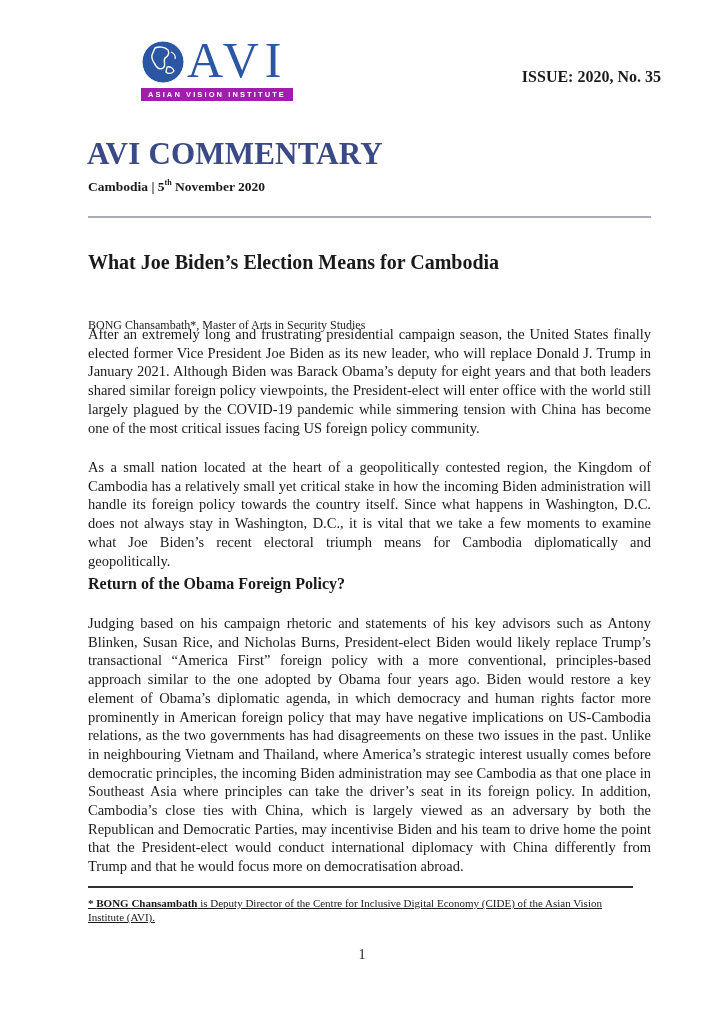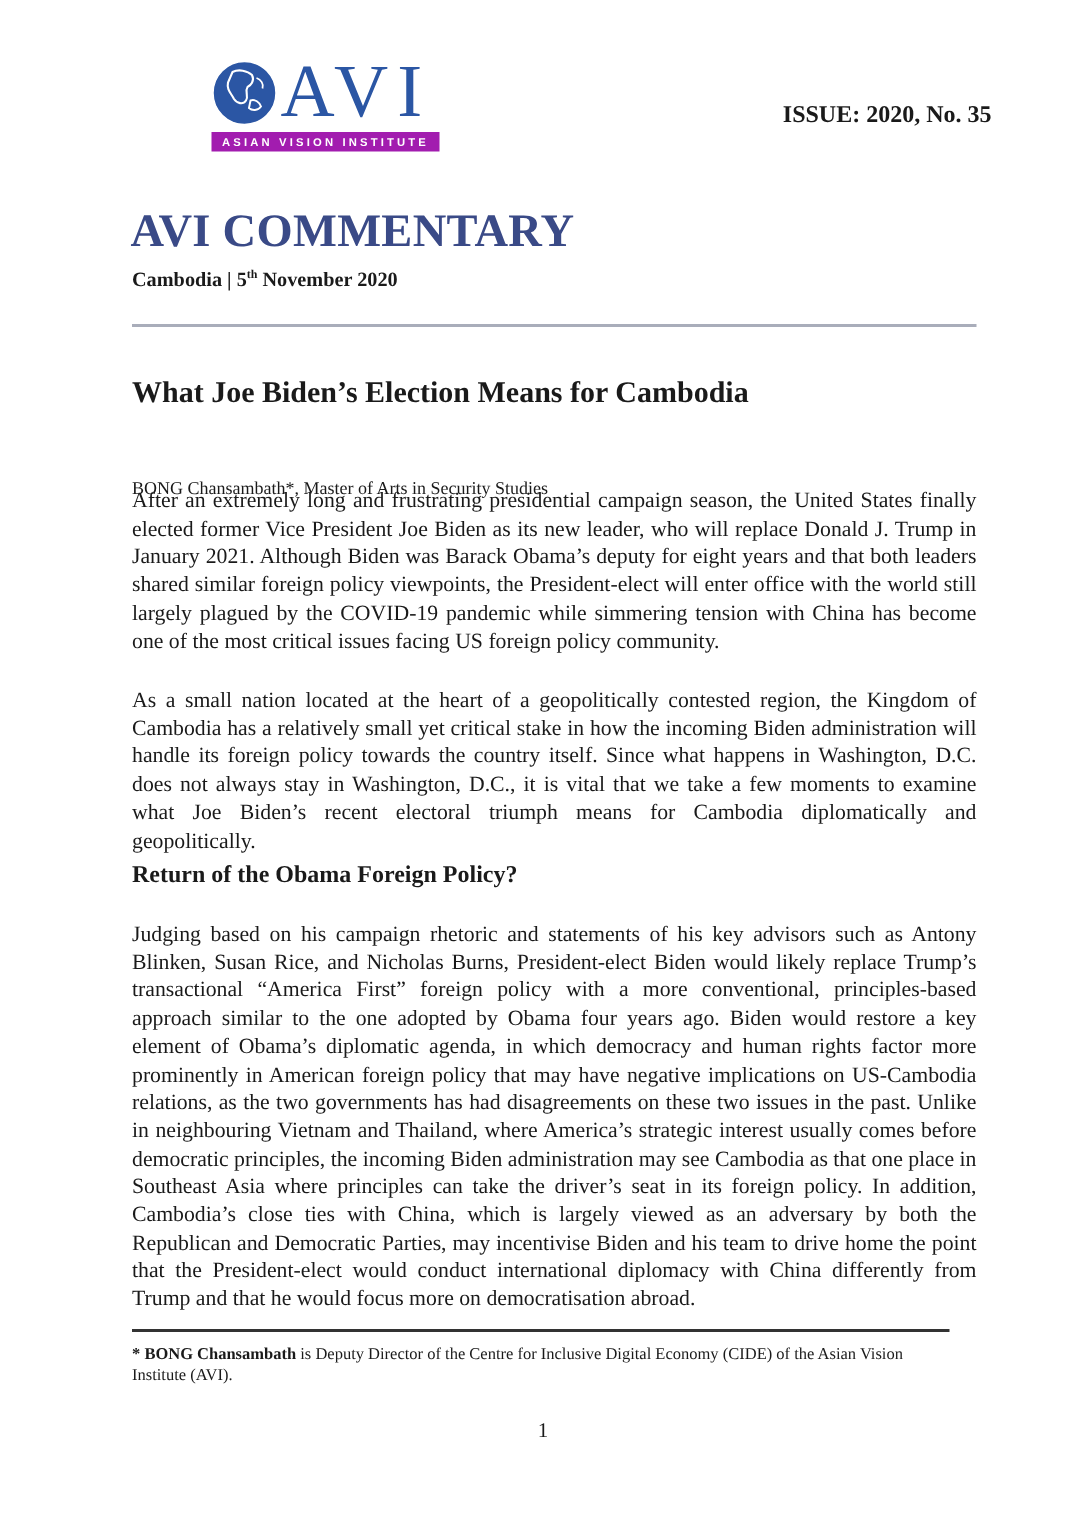--- a/index.html
+++ b/index.html
@@ -29,21 +29,21 @@
   .byline { position: absolute; left: 88px; top: 290px; font-size: 12px; margin-top: 28px; }
 
   .para { position: absolute; left: 88px; width: 563px; font-size: 14.5px; line-height: 18.7px;
           text-align: justify; }
   .p1 { top: 325px; }
   .p2 { top: 458px; }
   .subhead { position: absolute; left: 88px; top: 575px; font-weight: bold; font-size: 16px; }
   .p3 { top: 614px; }
 
   .fn-rule { position: absolute; left: 88px; top: 886px; width: 545px; height: 1.5px; background: #333; }
-  .footnote { position: absolute; left: 88px; top: 896px; width: 520px; font-size: 11px; line-height: 14px; }
+  .footnote { position: absolute; left: 88px; top: 896px; width: 520px; font-size: 11px; line-height: 14px; text-decoration: underline; }
   .pagenum { position: absolute; left: 0; width: 724px; top: 947px; text-align: center; font-size: 14px; }
 </style>
 </head>
 <body>
 
 <div class="page">
 
   <div class="logo">
     <svg class="globe" viewBox="0 0 44 44">
       <circle cx="22" cy="22" r="21" fill="#2b56a4"></circle>

